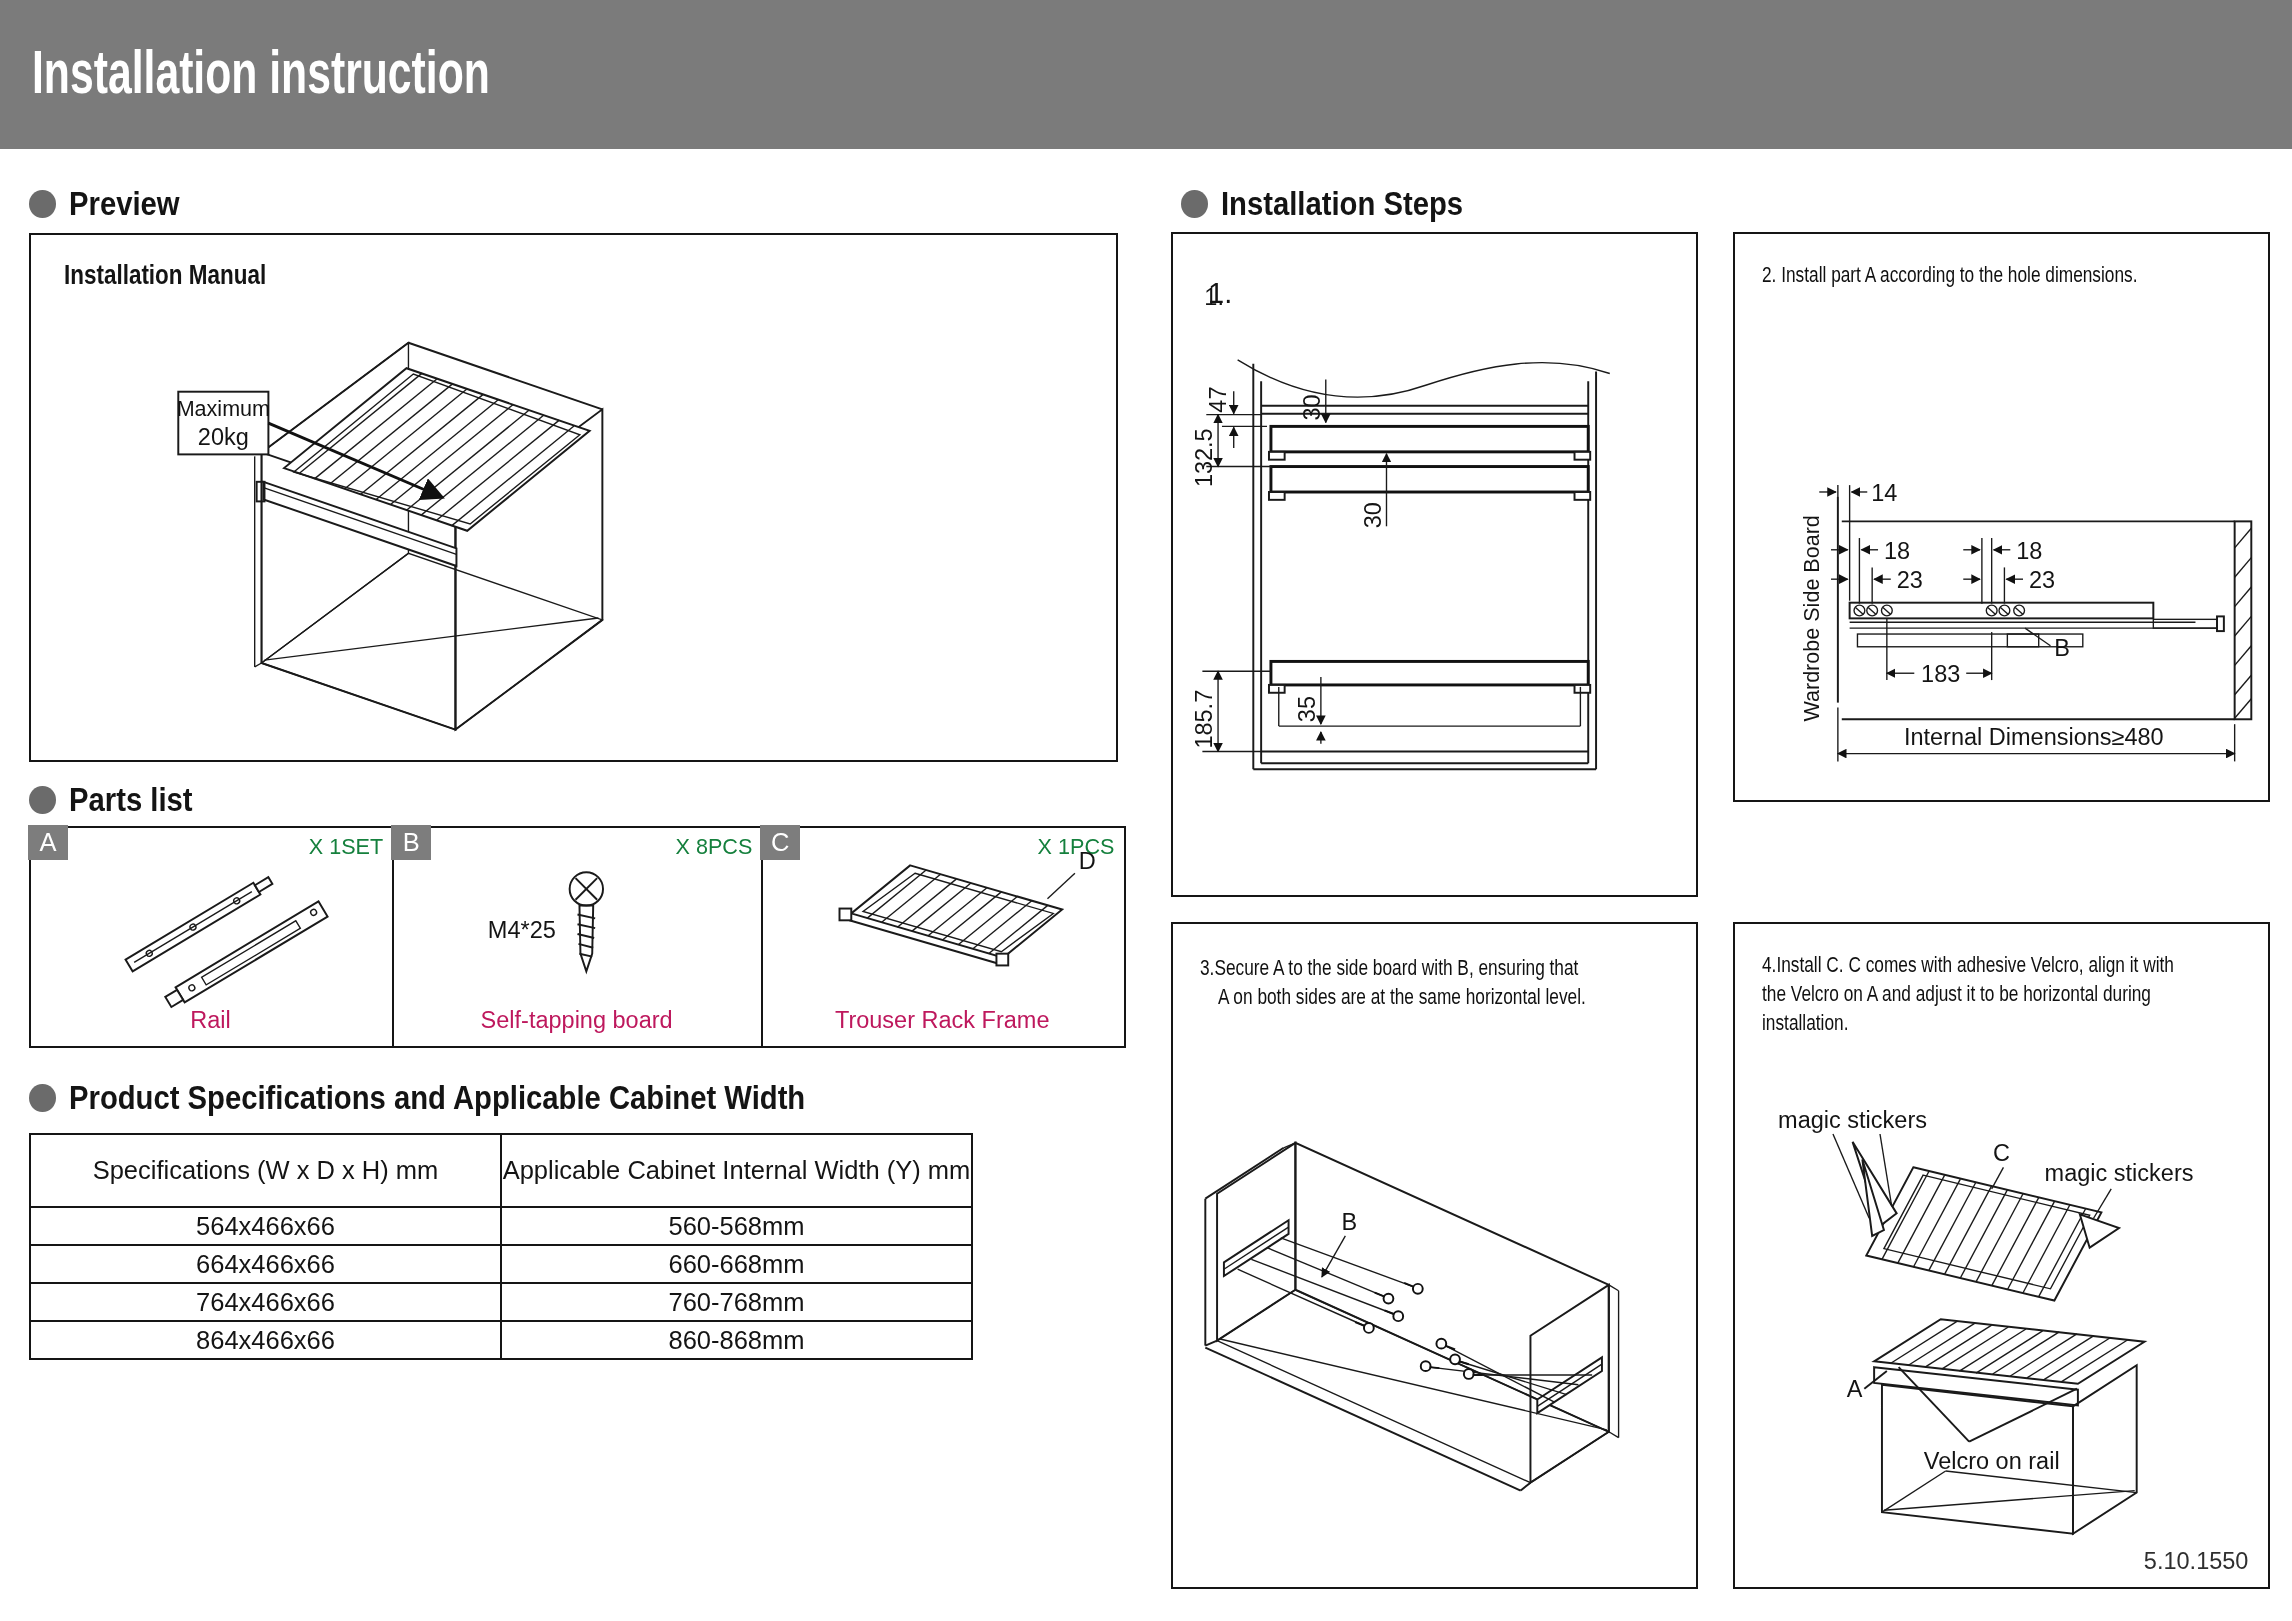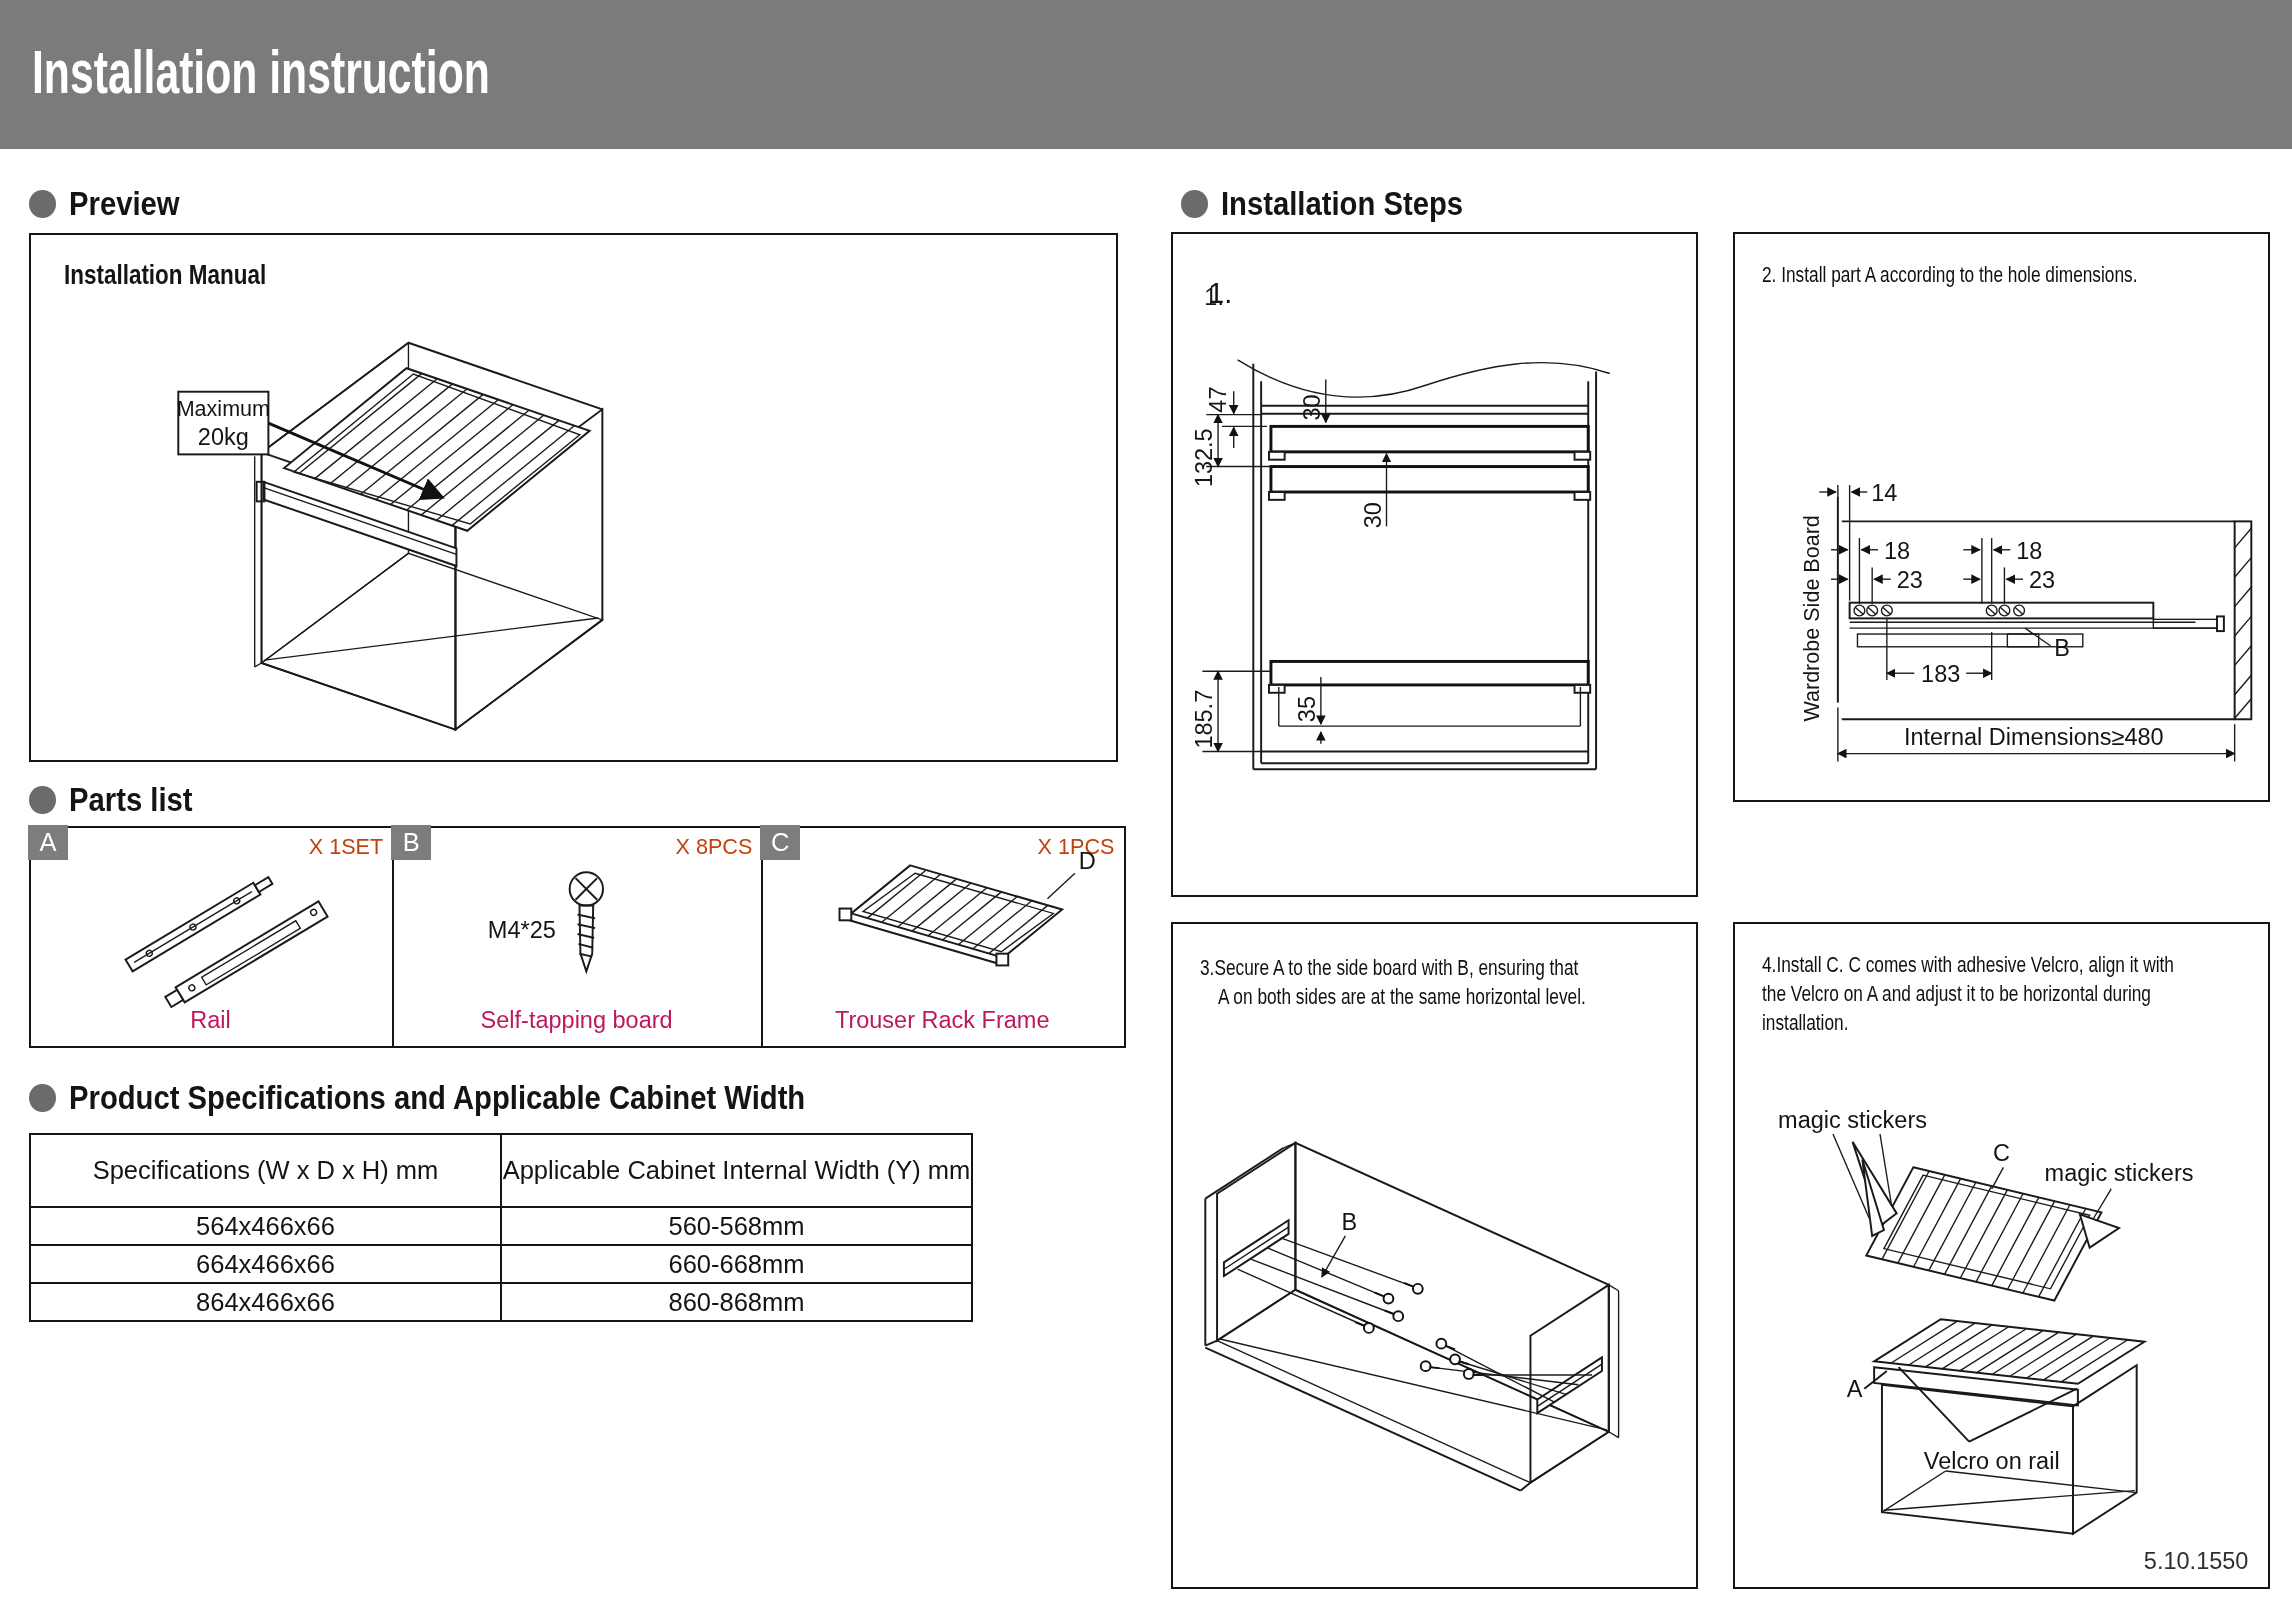--- a/index.html
+++ b/index.html
@@ -18,21 +18,21 @@
   
   .frame{position:absolute;border:2.9px solid #151515;background:#fff;box-sizing:border-box;}
   .manual-title{position:absolute;left:33px;top:23.5px;font-size:27.4px;font-weight:bold;white-space:nowrap;}
   .manual-title span{display:inline-block;transform:scaleX(.82);transform-origin:left center;}
   
   .parts-row{position:absolute;left:29px;top:826px;display:flex;}
   .pbox{position:relative;border:2.9px solid #151515;background:#fff;box-sizing:border-box;height:222px;}
   .pbox+.pbox{margin-left:-2.9px;}
   .ptab{position:absolute;left:-2.9px;top:-2.9px;width:40px;height:35px;background:#7d7d7d;color:#fff;
         font-size:25.5px;display:flex;align-items:center;justify-content:center;}
-  .pqty{position:absolute;right:9.8px;top:5.9px;font-size:21.6px;color:#c2410c;}
+  .pqty{position:absolute;right:9.8px;top:5.9px;font-size:21.6px;color:#15803d;}
   .pcap{position:absolute;left:0;right:3px;bottom:11.8px;text-align:center;font-size:23.5px;color:#be185d;}
   
   table.spec{position:absolute;left:29px;top:1133px;width:944px;border-collapse:collapse;
              table-layout:fixed;font-size:25.5px;}
   table.spec th,table.spec td{border:2.9px solid #151515;text-align:center;font-weight:normal;
              padding:0;background:#fff;}
   table.spec th{height:71px;}
   table.spec td{height:36px;}
   
   .panel{position:absolute;border:2.9px solid #151515;background:#fff;box-sizing:border-box;}
@@ -206,20 +206,24 @@
     </tr>
     <tr>
       <td>564x466x66</td>
       <td>560-568mm</td>
     </tr>
     <tr>
       <td>664x466x66</td>
       <td>660-668mm</td>
     </tr>
     <tr>
+      <td>764x466x66</td>
+      <td>760-768mm</td>
+    </tr>
+    <tr>
       <td>864x466x66</td>
       <td>860-868mm</td>
     </tr>
   </tbody>
     </table>
 
   <div class="sec" style="left:1181px;top:184px;">
     <div class="dot"></div>
     <div class="st"><span>Installation Steps</span></div>
   </div>

